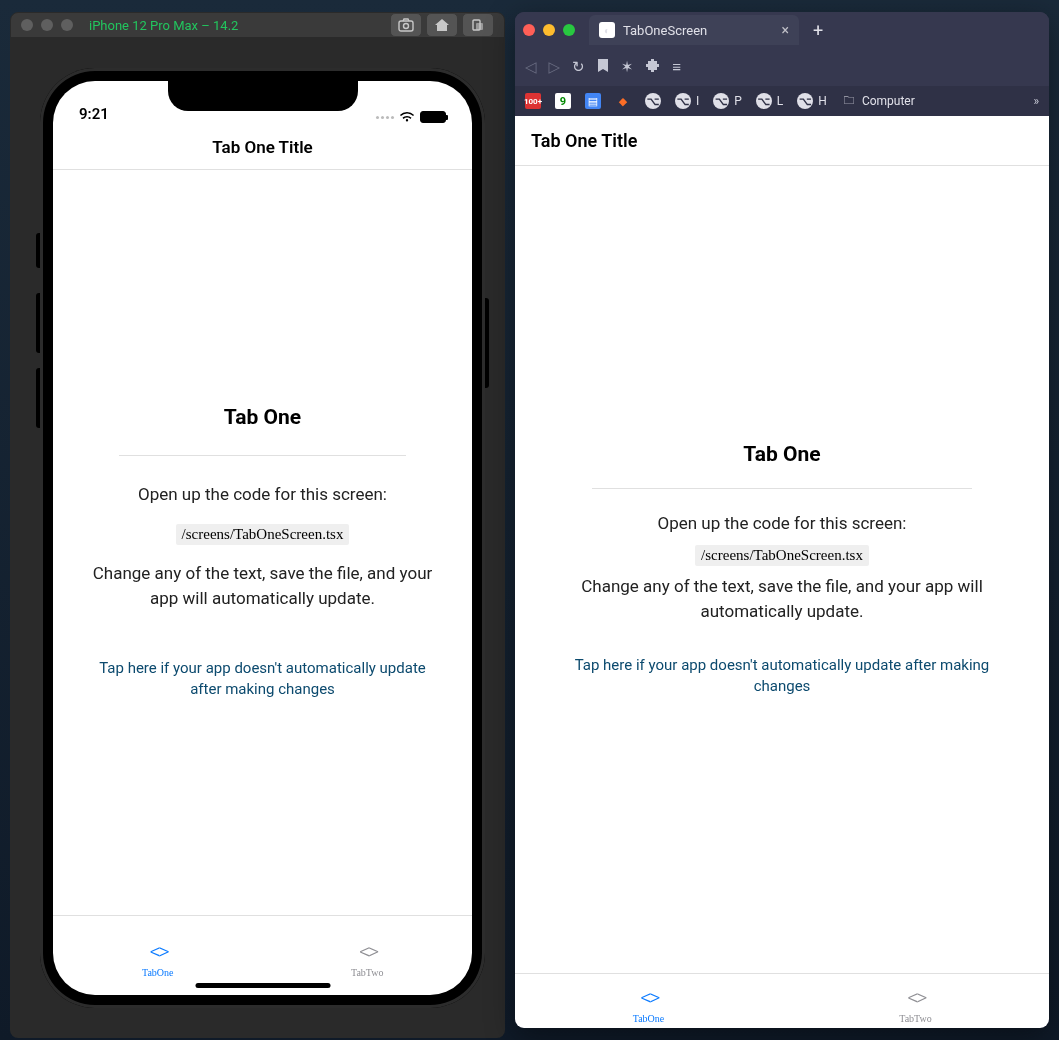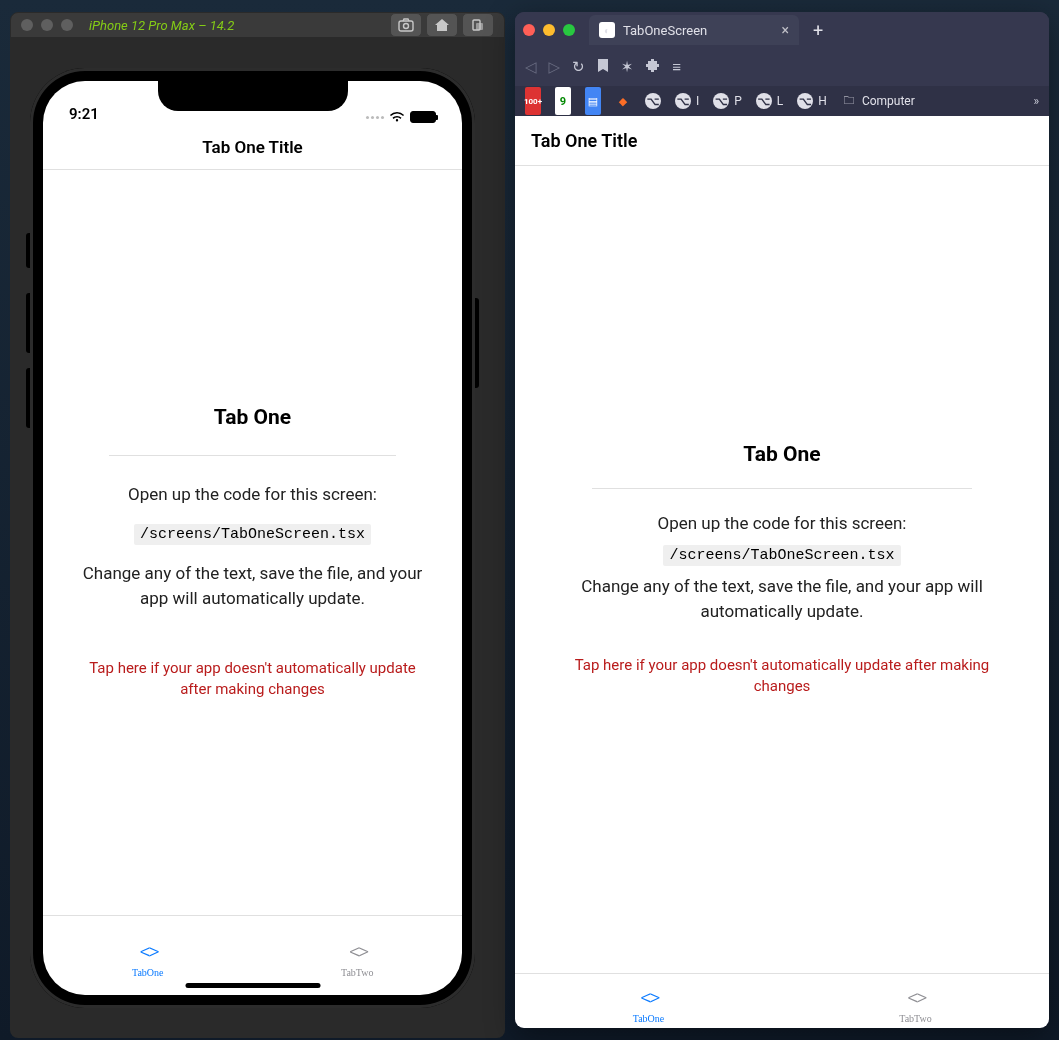--- a/index.html
+++ b/index.html
@@ -14,28 +14,28 @@
 .workspace { display:flex; gap:10px; padding:12px 10px; height:100%; }
 
 
 .sim-window { width: 495px; display:flex; flex-direction:column; }
 .sim-titlebar {
   background:#3a3a3a; height:36px; border-radius:8px 8px 0 0;
   display:flex; align-items:center; padding:0 10px; gap:8px;
   border:1px solid #2a2a2a;
 }
 .traffic-dot { width:12px; height:12px; border-radius:50%; background:#5f5f5f; }
-.sim-title { flex:1; color:#84cc16; font-size:13px; margin-left:8px;font-style:italic; }
+.sim-title { flex:1; color:#22c55e; font-size:13px; margin-left:8px; }
 .sim-tb-btn {
   width:32px; height:24px; background:#545454; border:1px solid #3a3a3a;
   border-radius:5px; display:flex; align-items:center; justify-content:center;
   color:#c8c8c8; font-size:14px;
 }
 .sim-tb-group { display:flex; gap:4px; }
-.sim-body { background:#2a2a2a; flex:1; border-radius:0 0 8px 8px; padding:30px 20px; display:flex; justify-content:flex-start; }
+.sim-body { background:#2a2a2a; flex:1; border-radius:0 0 8px 8px; padding:30px 20px; display:flex; justify-content:flex-end; }
 
 .phone {
   width: 445px; height:940px; background:#000; border-radius:55px;
   padding:13px; position:relative; box-shadow: 0 0 0 3px #2c2c2c inset;
 }
 .phone-side-btn { position:absolute; background:#000; }
 .btn-left1 { left:-4px; top:165px; width:4px; height:35px; border-radius:3px 0 0 3px;}
 .btn-left2 { left:-4px; top:225px; width:4px; height:60px; border-radius:3px 0 0 3px;}
 .btn-left3 { left:-4px; top:300px; width:4px; height:60px; border-radius:3px 0 0 3px;}
 .btn-right { right:-4px; top:230px; width:4px; height:90px; border-radius:0 3px 3px 0;}
@@ -55,22 +55,22 @@
 .wifi-icon { width:16px; height:12px; }
 .battery { width:26px; height:12px; border:1px solid #000; border-radius:3px; position:relative; background:#000;}
 .battery::after { content:''; position:absolute; right:-3px; top:3px; width:2px; height:5px; background:#000; border-radius:0 1px 1px 0;}
 
 .nav-header { text-align:center; font-weight:600; font-size:17px; padding:10px 0 12px; border-bottom:1px solid #e0e0e0;}
 
 .app-content { flex:1; display:flex; flex-direction:column; align-items:center; justify-content:center; padding:20px 30px 0; gap:16px;}
 .content-h1 { font-size:21px; font-weight:700;}
 .hr { width:80%; height:1px; background:#e0e0e0; margin:10px 0;}
 .body-text { font-size:17px; color:#222; text-align:center; line-height:1.5;}
-.code-path { font-family:Liberation Mono, monospace; background:#efefef; padding:2px 6px; font-size:15px; border-radius:2px;}
-.link-text { color:#b91c1c; font-size:15px; text-align:center; margin-top:30px; line-height:1.4;}
+.code-path { font-family:Liberation Serif, serif; background:#efefef; padding:2px 6px; font-size:15px; border-radius:2px;}
+.link-text { color:#0c4a6e; font-size:15px; text-align:center; margin-top:30px; line-height:1.4;}
 
 .tabbar { height:80px; display:flex; border-top:1px solid #e0e0e0;}
 .tab { flex:1; display:flex; flex-direction:column; align-items:center; justify-content:center; gap:3px; padding-top:6px;}
 .tab-icon { font-size:22px; font-weight:300; letter-spacing:-4px;}
 .tab-label { font-size:10px;font-family:Liberation Serif, serif;}
 .tab.active { color:#0a7aff;}
 .tab.inactive { color:#8e8e93;}
 
 .home-ind { position:absolute; bottom:7px; left:50%; transform:translateX(-50%); width:135px; height:5px; background:#000; border-radius:3px;}
 
@@ -90,21 +90,21 @@
 .br-toolbar { height:38px; display:flex; align-items:center; padding:0 10px; gap:12px;}
 .tb-icon { color:#c5c7d4; font-size:15px;}
 .tb-icon.dim { color:#6a6d82;}
 .addr { flex:1; display:flex;align-items:center; background:#2f3146; height:28px; border-radius:5px; padding:0 10px; gap:8px; color:#e0e0e8; font-size:13px;}
 .globe { width:14px;height:14px; border:1.5px solid #e0e0e8; border-radius:50%; position:relative;}
 .globe::before{content:'';position:absolute;left:0;right:0;top:50%;height:1px;background:#e0e0e8;transform:translateY(-50%);}
 .globe::after{content:'';position:absolute;top:0;bottom:0;left:50%;width:5px;border:1px solid #e0e0e8;border-radius:50%;transform:translateX(-50%);border-top:none;border-bottom:none;}
 
 .br-bookmarks { height:30px; display:flex; align-items:center; padding:0 10px; gap:14px; background:#2f3146; color:#e0e0e8; font-size:12px;}
 .bm { display:flex; align-items:center; gap:5px;}
-.bm-icon { width:16px; height:28px; display:flex;align-items:center;justify-content:center; font-size:11px;}
+.bm-icon { width:16px; height:16px; display:flex;align-items:center;justify-content:center; font-size:11px;}
 .gh-icon { width:16px;height:16px;border-radius:50%;background:#e0e0e8;color:#2f3146;display:flex;align-items:center;justify-content:center;font-size:11px;font-weight:bold;}
 .bm-more{margin-left:auto;color:#c5c7d4;}
 
 .br-page { flex:1; background:#fff; display:flex; flex-direction:column;}
 .br-header { padding:14px 16px; border-bottom:1px solid #e0e0e0; font-weight:600; font-size:18px;}
 .br-content { flex:1; display:flex;flex-direction:column;align-items:center;justify-content:center; padding:20px 30px;}
 .br-tabbar { height:55px; display:flex; border-top:1px solid #e0e0e0;}
 </style>
 </head>
 <body>

